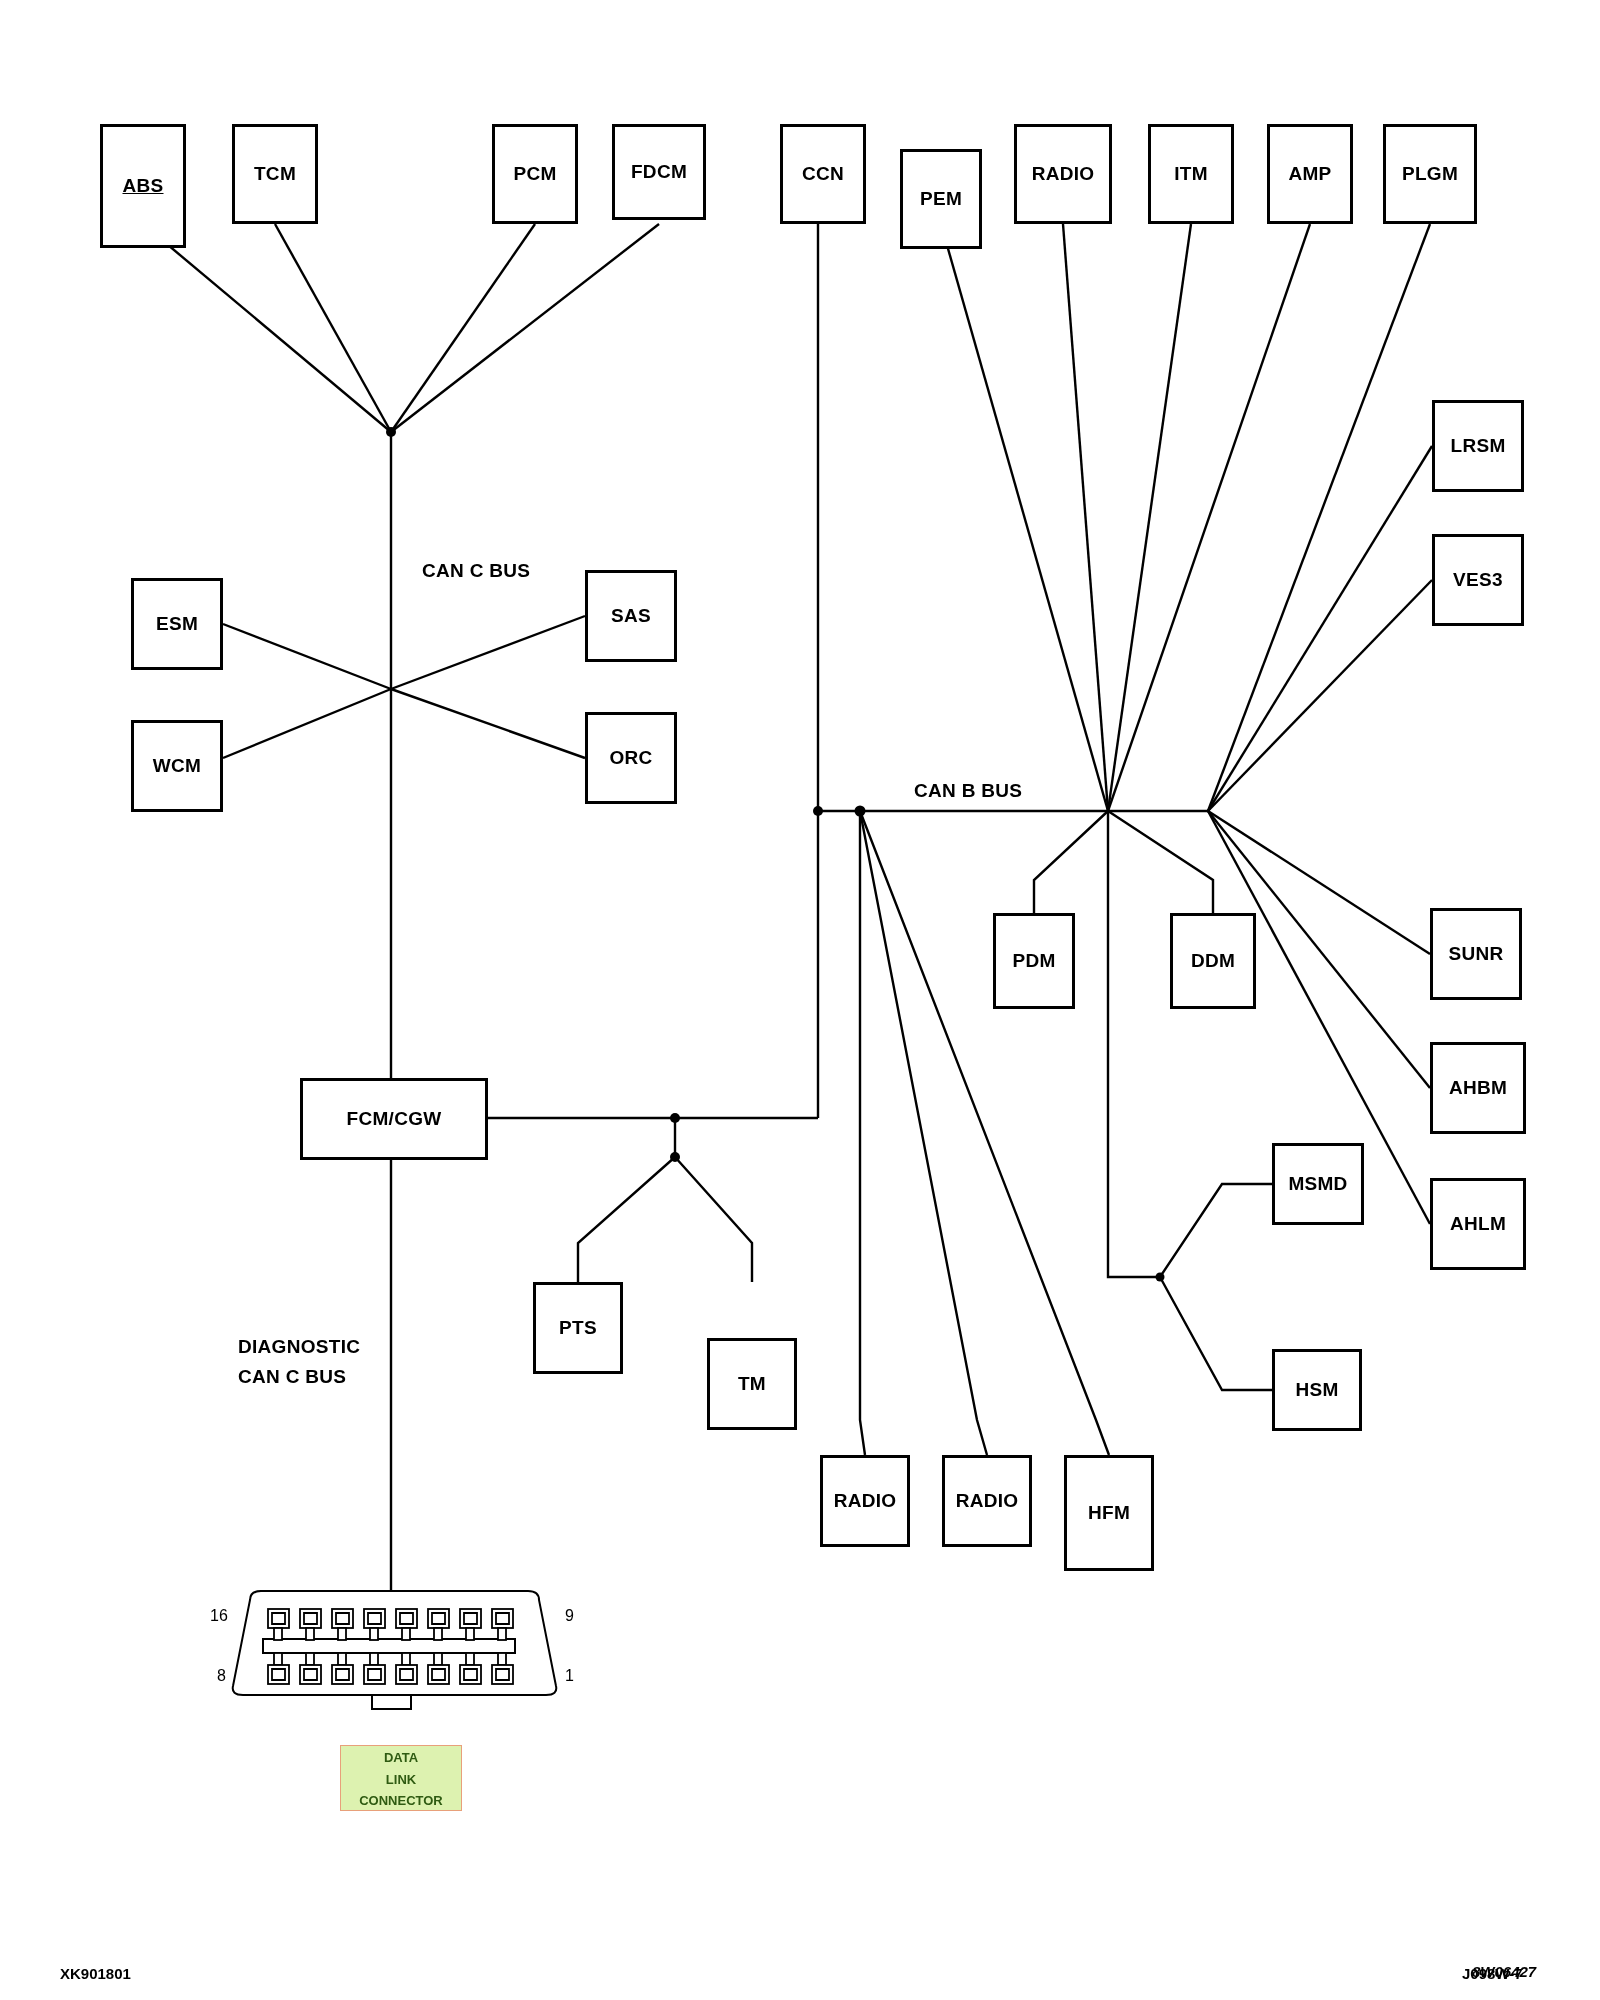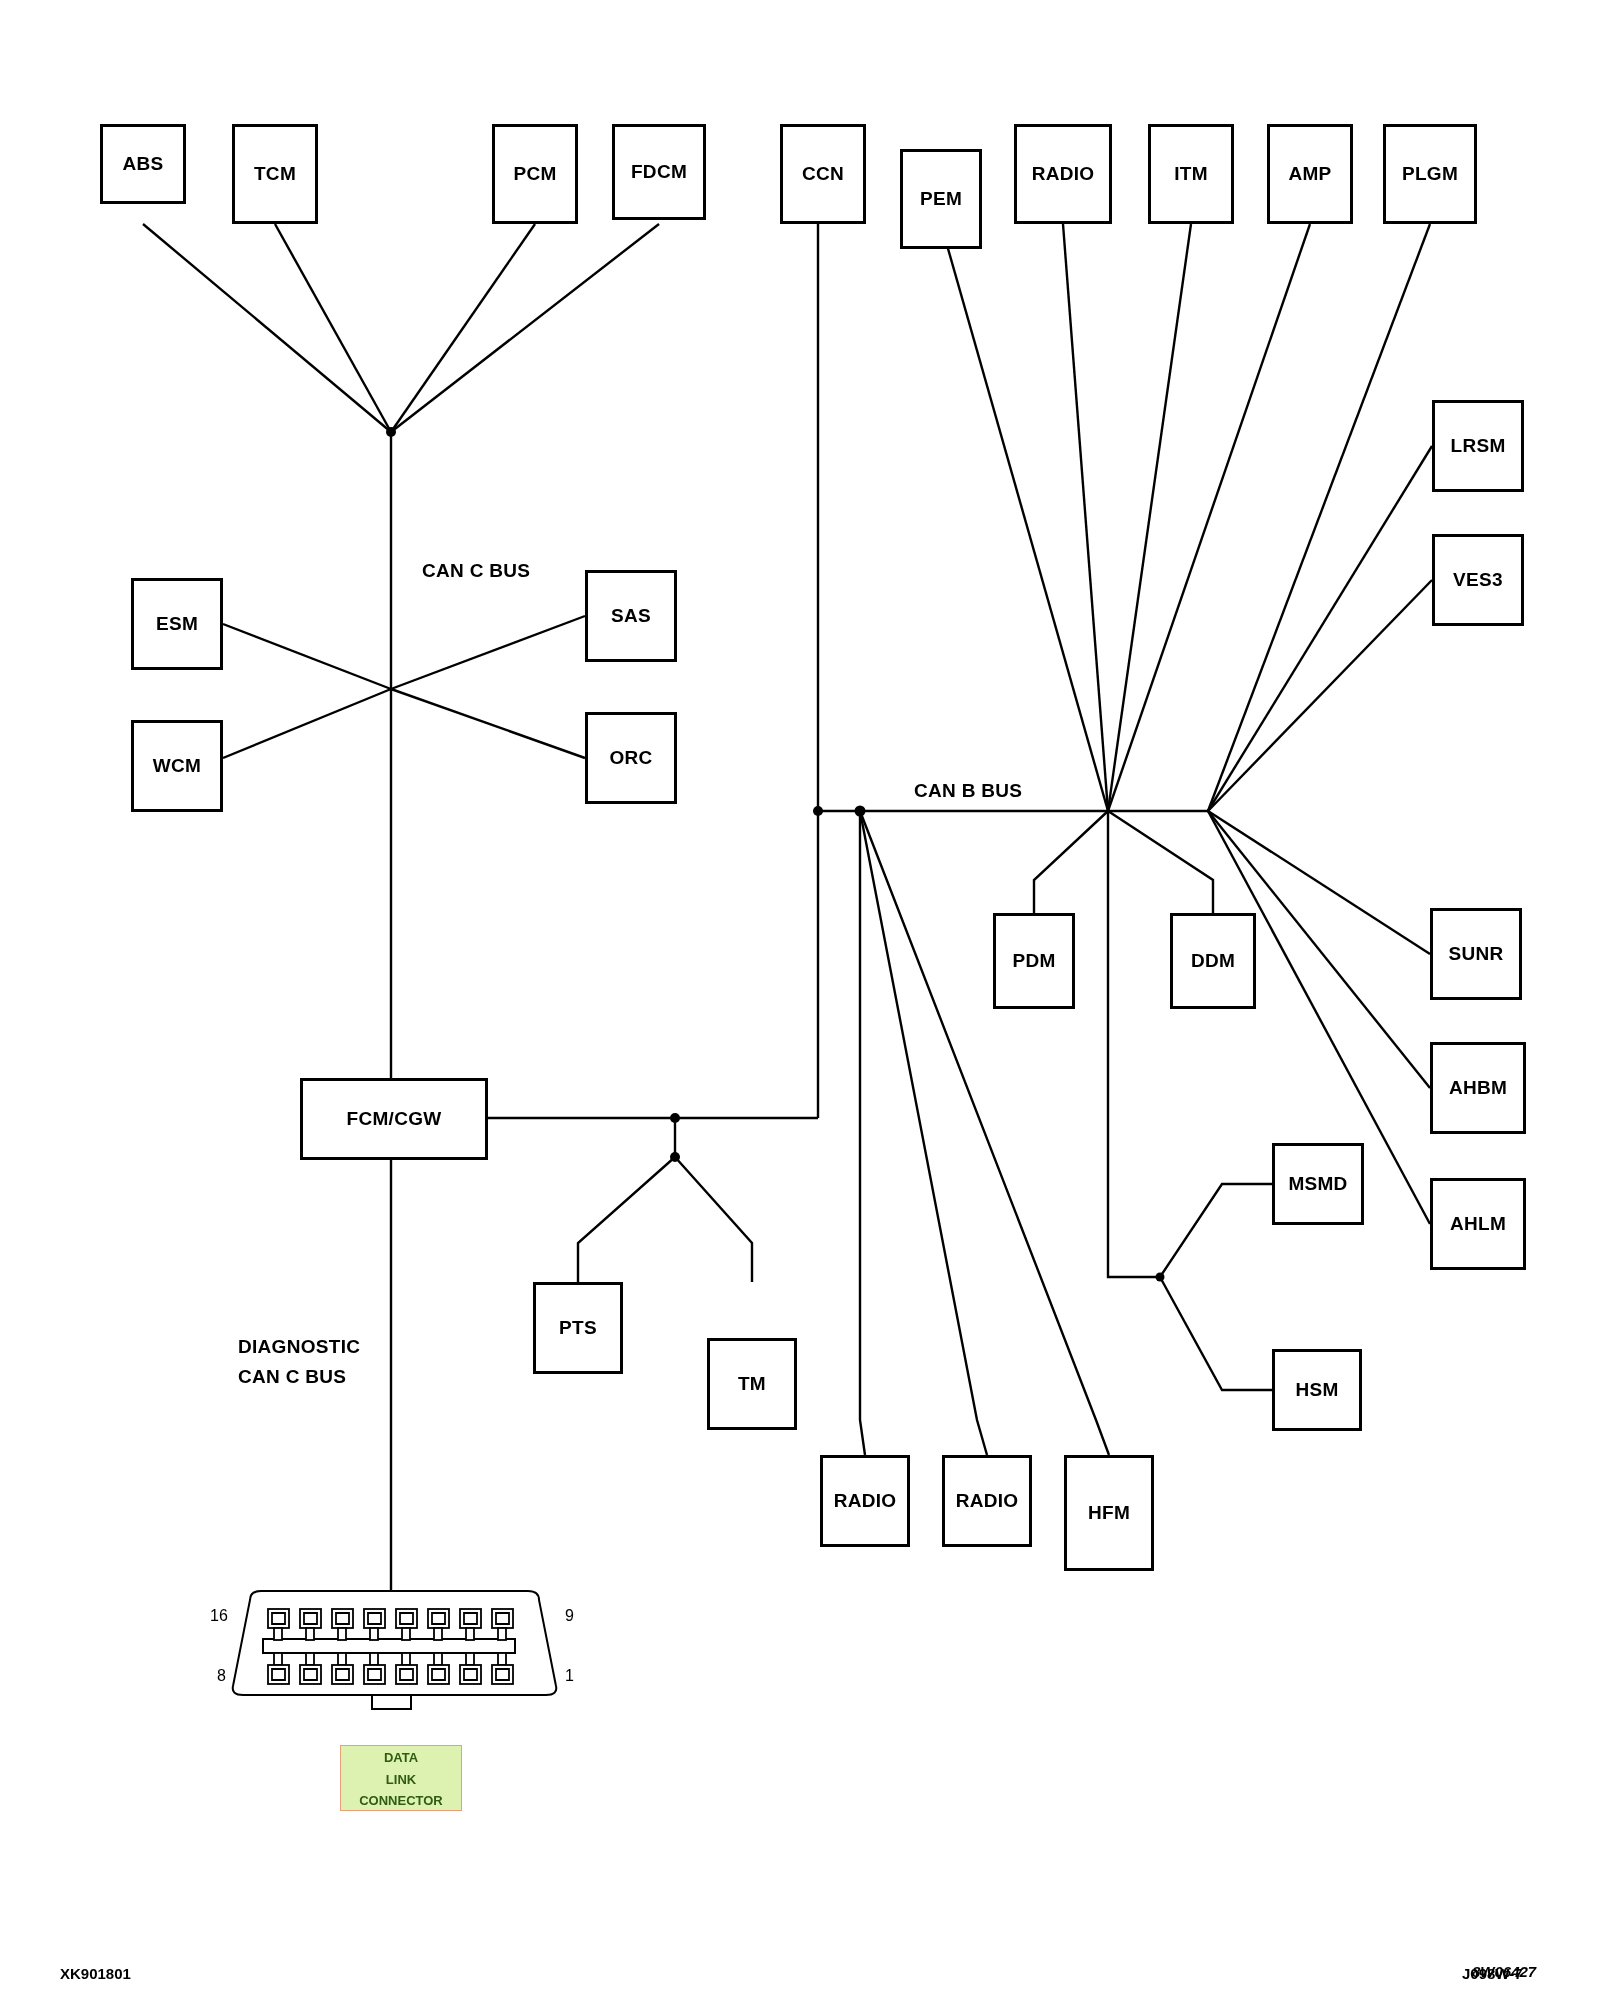--- a/index.html
+++ b/index.html
@@ -315,21 +315,21 @@
           </g>
         <g>
             <rect x="498" y="1653" width="8" height="12"></rect>
             <rect x="492" y="1665" width="21" height="19"></rect>
             <path d="M 496 1669 L 509 1669 L 509 1680 L 496 1680 Z" fill="none"></path>
           </g>
       </g>
     </svg>
 
     <div id="modules">
-        <div class="mod" style="left: 100px; top: 124px; width: 86px; height: 80px;">
+        <div class="mod" style="left: 100px; top: 124px; width: 86px; height: 124px; text-decoration: underline;">
           <span>ABS</span>
         </div>
         <div class="mod" style="left: 232px; top: 124px; width: 86px; height: 100px;">
           <span>TCM</span>
         </div>
         <div class="mod" style="left: 492px; top: 124px; width: 86px; height: 100px;">
           <span>PCM</span>
         </div>
         <div class="mod" style="left: 612px; top: 124px; width: 94px; height: 96px;">
           <span>FDCM</span>

